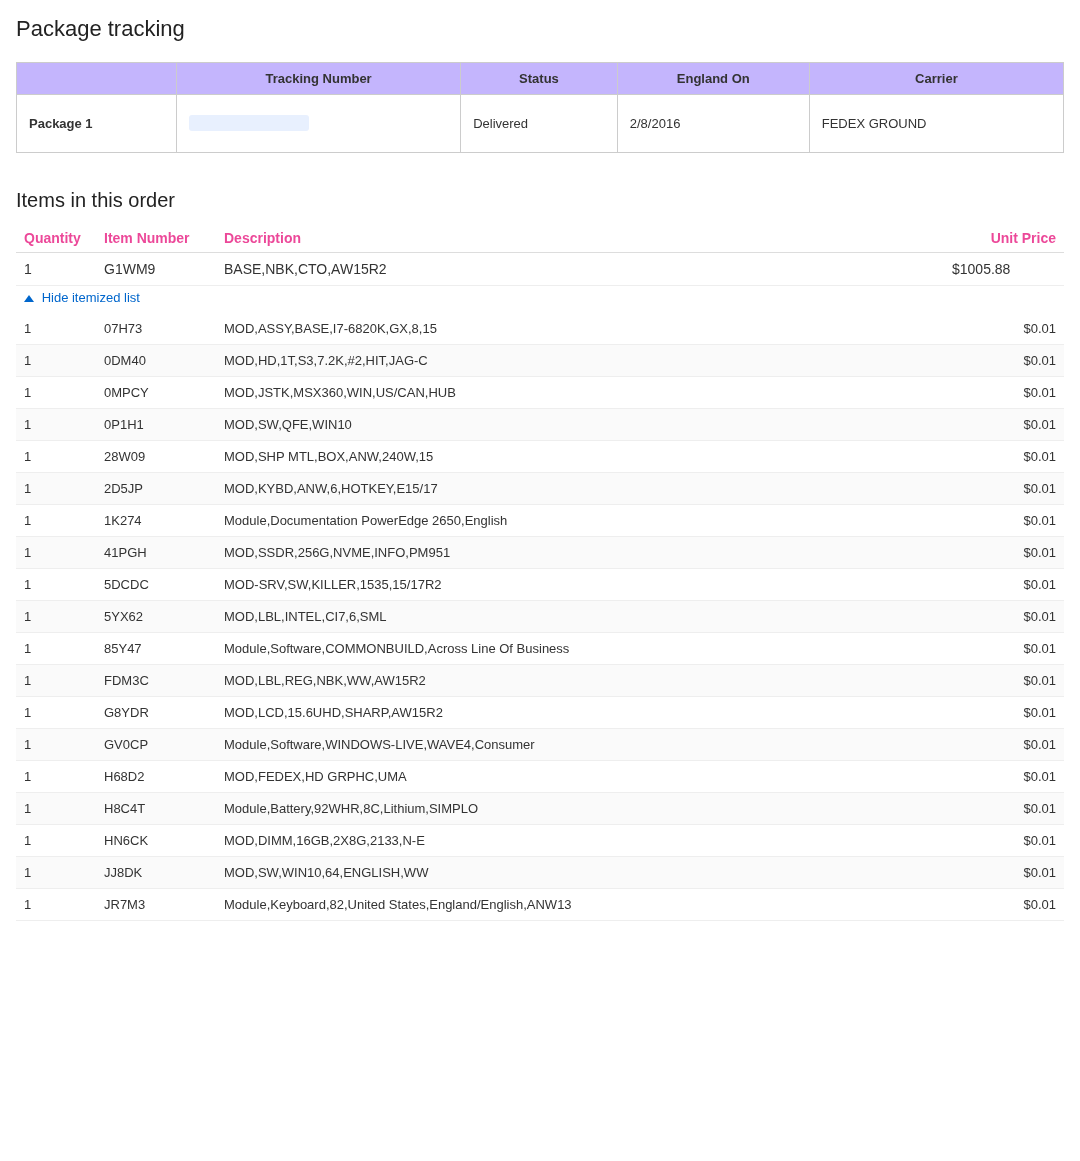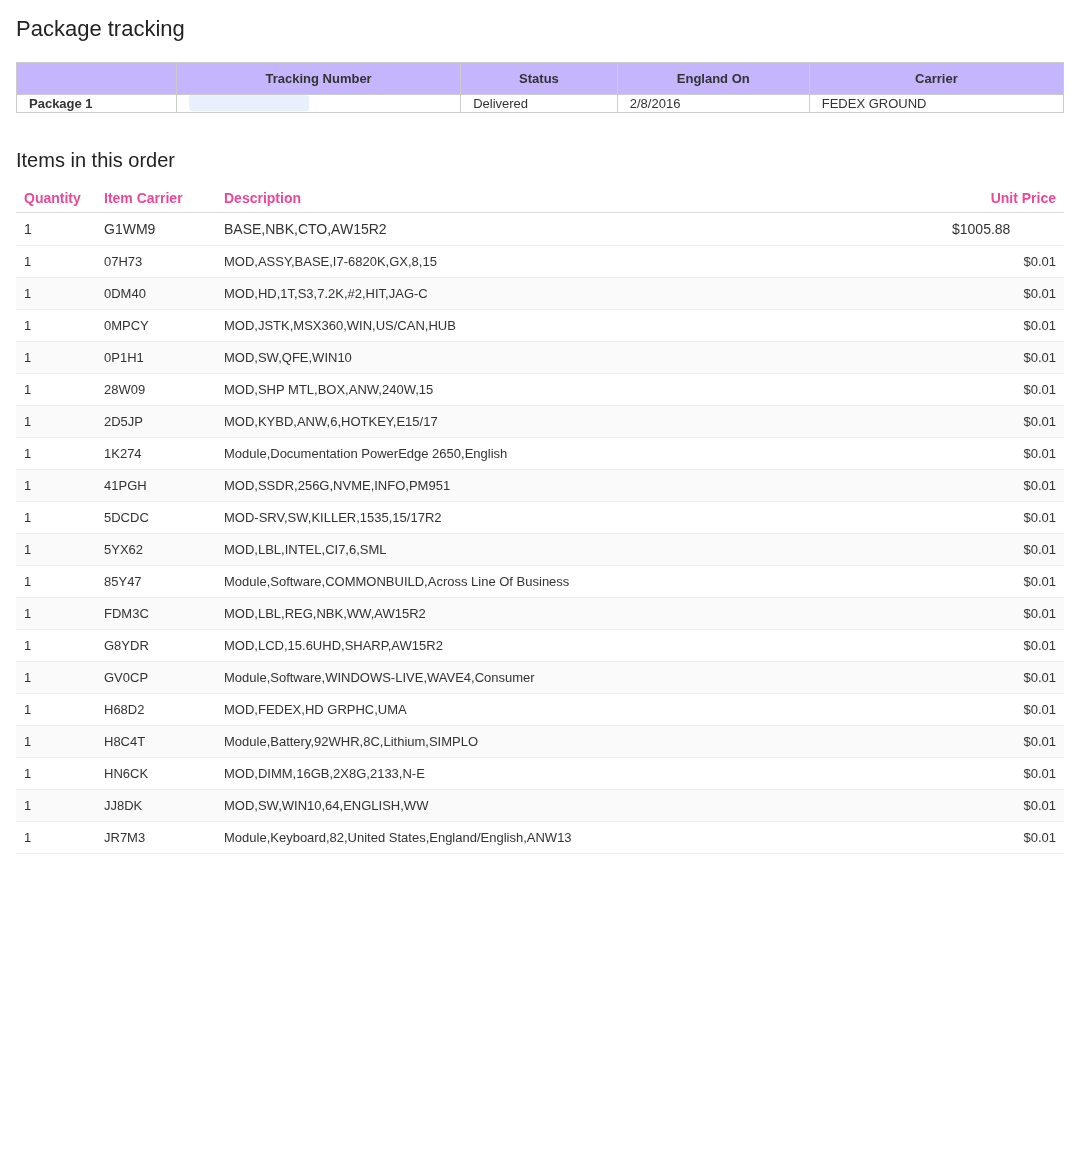--- a/index.html
+++ b/index.html
@@ -36,21 +36,21 @@
     .tracking-table th {
       background: #c4b5fd;
       border: 1px solid #ccc;
       padding: 8px 12px;
       text-align: center;
       font-weight: bold;
       font-size: 13px;
     }
     .tracking-table td {
       border: 1px solid #ccc;
-      padding: 0 12px;
+      padding: 20px 12px;
       font-size: 13px;
     }
     .tracking-table td:first-child {
       font-weight: bold;
     }
     .tracking-number-cell {
       color: #999;
       background: #e8f0fe;
       border-radius: 3px;
       padding: 2px 8px;
@@ -139,34 +139,40 @@
     </tr>
   </tbody>
 </table>
 
 <h2>Items in this order</h2>
 
 <table class="items-table">
   <thead>
     <tr>
       <th class="quantity-col">Quantity</th>
-      <th class="item-num-col">Item Carrier</th>
+      <th class="item-num-col">Item Number</th>
       <th class="desc-col">Description</th>
       <th class="price-col">Unit Price</th>
     </tr>
   </thead>
   <tbody id="items-tbody">
 
     <tr class="main-row">
       <td>1</td>
       <td>G1WM9</td>
       <td>BASE,NBK,CTO,AW15R2</td>
       <td>$1005.88</td>
     </tr>
 
+    <tr class="hide-link-row">
+      <td colspan="4">
+        <span class="triangle-up"></span>
+        <a class="hide-link">Hide itemized list</a>
+      </td>
+    </tr>
 
   <tr style="background-color: rgb(255, 255, 255);">
         <td>1</td>
         <td>07H73</td>
         <td>MOD,ASSY,BASE,I7-6820K,GX,8,15</td>
         <td style="text-align: right;">$0.01</td>
       </tr>
       <tr style="background-color: rgb(250, 250, 250);">
         <td>1</td>
         <td>0DM40</td>

